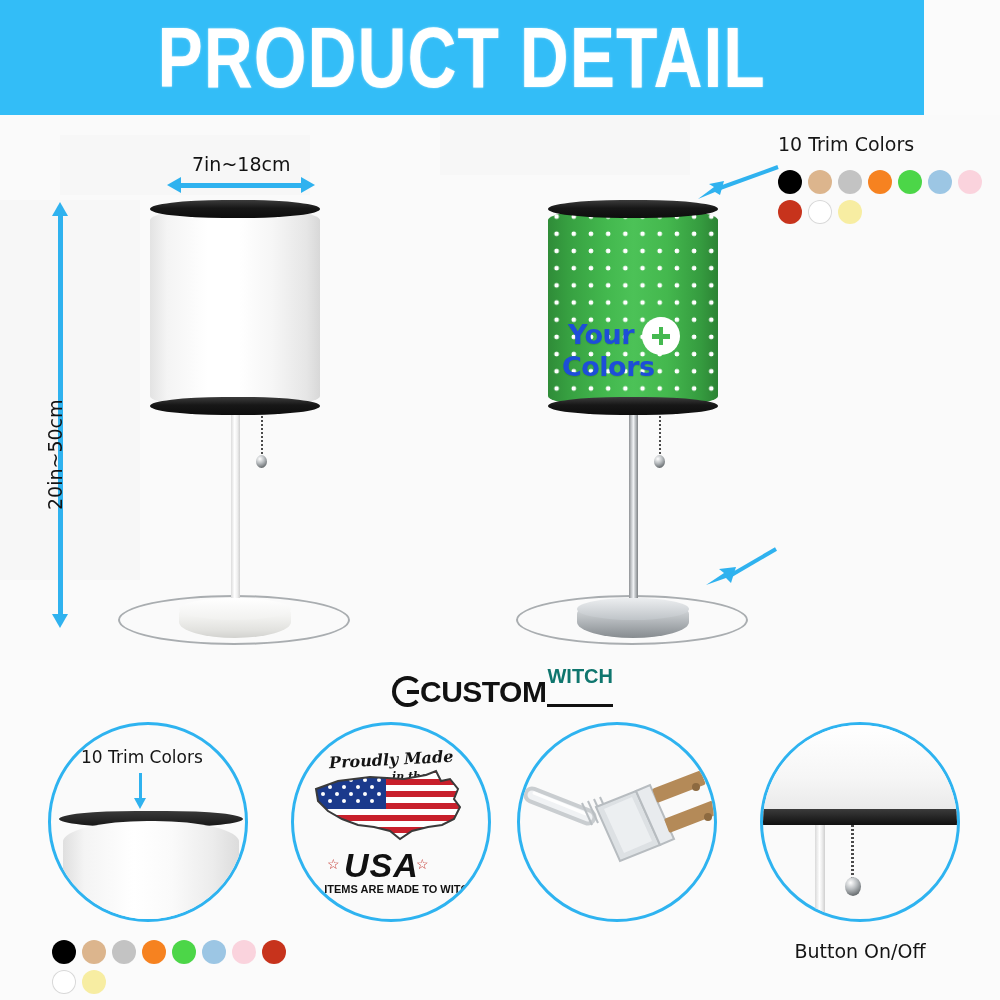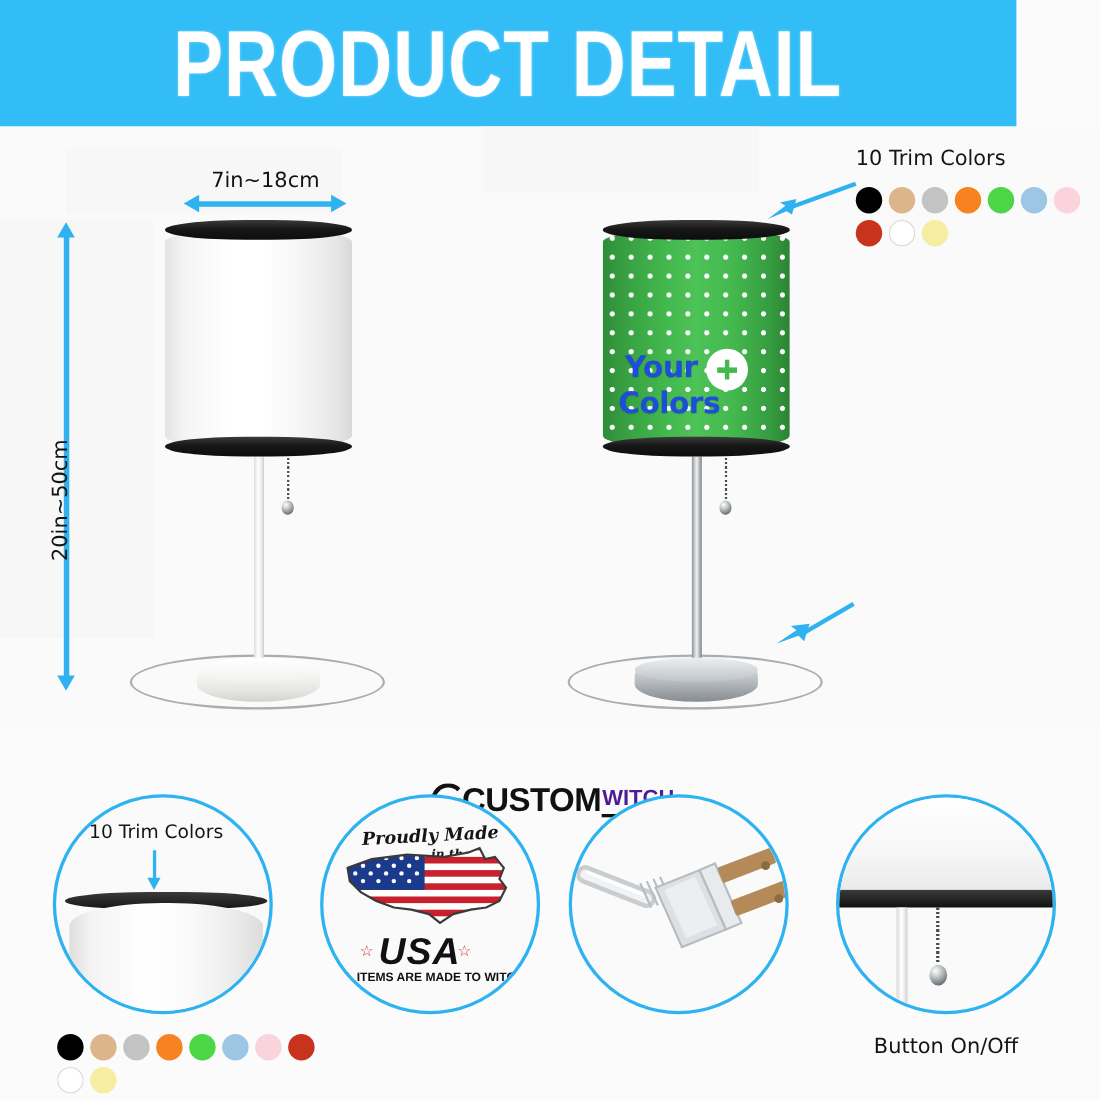--- a/index.html
+++ b/index.html
@@ -201,21 +201,21 @@
   .swatch-wrap { position: absolute; display: flex; flex-wrap: wrap; gap: 6px; }
   .swatch {
     width: 24px; height: 24px; border-radius: 50%;
     flex: 0 0 auto;
   }
   .swatch.bordered { box-shadow: inset 0 0 0 1px #d8d8d8; }
 
   
   .logo-row {
     position: absolute;
-    display: flex; align-items: flex-end; margin-top: 48px;
+    display: flex; align-items: flex-end;
   }
   .logo-c {
     width: 31px; height: 31px;
     border: 4px solid #111111;
     border-radius: 50%;
     border-right-color: transparent;
     position: relative;
     margin-right: -3px;
   }
   .logo-c::after {
@@ -225,24 +225,24 @@
   }
   .logo-custom {
     font-family: "Liberation Sans", sans-serif;
     font-weight: bold; font-size: 30px;
     color: #111111; letter-spacing: -0.5px;
     line-height: 30px;
   }
   .logo-witch {
     font-family: "Liberation Sans", sans-serif;
     font-weight: bold; font-size: 20px;
-    color: #4c1d95; letter-spacing: 0px;
+    color: #0f766e; letter-spacing: 0px;
     line-height: 24px;
     border-bottom: 3px solid #111111;
-    padding-bottom: 2px;
+    padding-bottom: 16px;
     margin-left: 1px;
   }
 
   
   .feature-circle {
     position: absolute;
     border-radius: 50%;
     border: 3px solid #2eb3f0;
     background: #fafafa;
     overflow: hidden;

